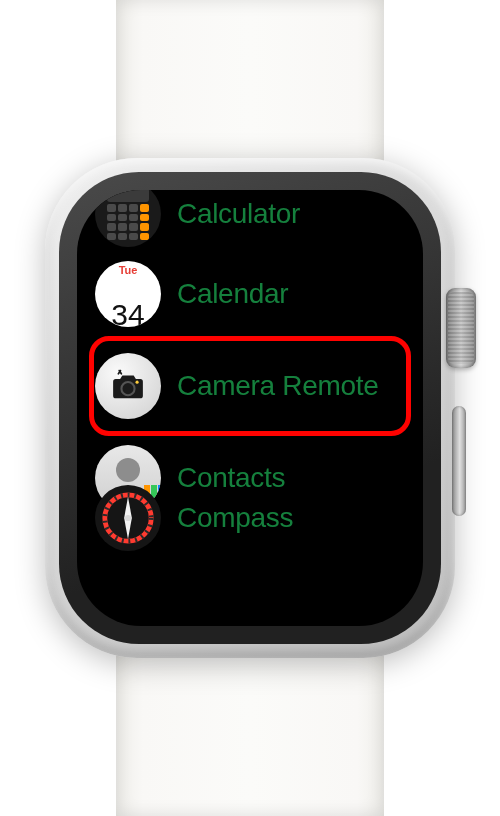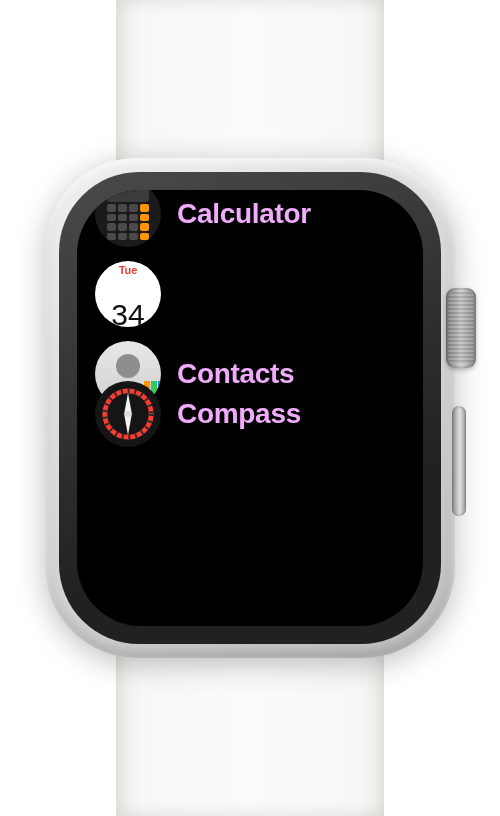--- a/index.html
+++ b/index.html
@@ -130,23 +130,23 @@
       height: 66px;
       border-radius: 50%;
       flex-shrink: 0;
       display: flex;
       align-items: center;
       justify-content: center;
       position: relative;
       overflow: hidden;
     }
     .app-label {
-      color: #f0abfc;
+      color: #15803d;
       font-size: 28px;
-      font-weight: 700;
+      font-weight: 400;
       line-height: 1.12;
       letter-spacing: -0.3px;
     }
 
     
     .highlight {
       position: absolute;
       border: 5px solid #ff0200;
       border-radius: 20px;
       pointer-events: none;
@@ -226,22 +226,35 @@
           </div>
         </div>
         <div class="app-label">Calculator</div>
       </div>
 
       <div class="app-row">
         <div class="app-icon icon-calendar">
           <div class="cal-day">Tue</div>
           <div class="cal-num">34</div>
         </div>
-      </div>
-
+        <div class="app-label">Calendar</div>
+      </div>
+
+      <div class="app-row" style="height:104px;">
+        <div class="app-icon icon-camera">
+          <svg viewBox="0 0 48 48">
+            <path d="M10 16 h5 l2.5 -4 h13 l2.5 4 h5 a3 3 0 0 1 3 3 v16 a3 3 0 0 1 -3 3 h-28 a3 3 0 0 1 -3 -3 v-16 a3 3 0 0 1 3 -3 z" fill="#1b1b1b"></path>
+            <circle cx="24" cy="27" r="7.5" fill="none" stroke="#555" stroke-width="2.4"></circle>
+            <circle cx="34.4" cy="19.6" r="1.8" fill="#ffcf3e"></circle>
+            <path d="M13 10 l2.4 -3.6 M16.4 10 l-2.4 -3.6" stroke="#1b1b1b" stroke-width="2" stroke-linecap="round"></path>
+          </svg>
+        </div>
+        <div class="app-label">Camera Remote</div>
+        <div class="highlight" style="left:-6px; right:-6px; top:2px; bottom:2px;"></div>
+      </div>
 
       <div class="app-row partial-bottom">
         <div class="app-icon icon-contacts">
           <svg viewBox="0 0 66 66">
             <circle cx="33" cy="25" r="12" fill="#8d8d8d"></circle>
             <path d="M8 66 a25 25 0 0 1 50 0 z" fill="#8d8d8d"></path>
             <rect x="49" y="40" width="6" height="26" fill="#ff9500"></rect>
             <rect x="56" y="40" width="6" height="26" fill="#34c759"></rect>
             <rect x="63" y="40" width="6" height="26" fill="#0a84ff"></rect>
           </svg>

